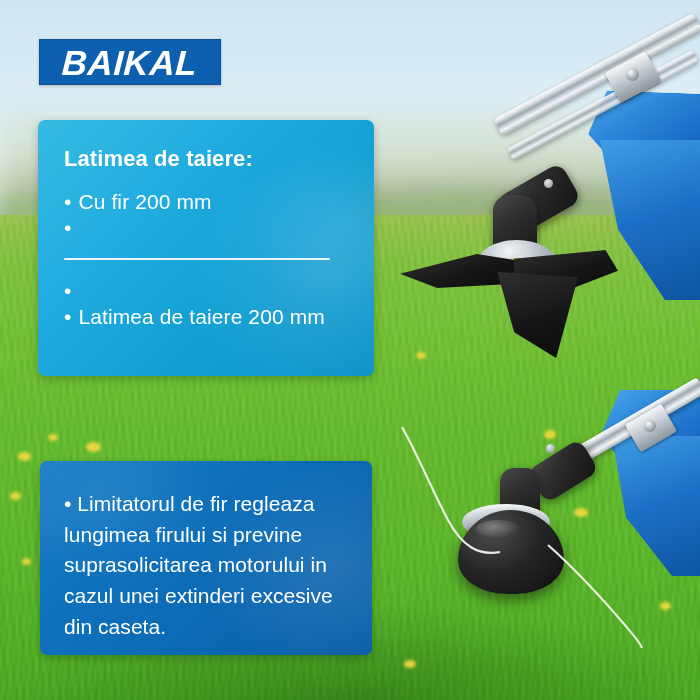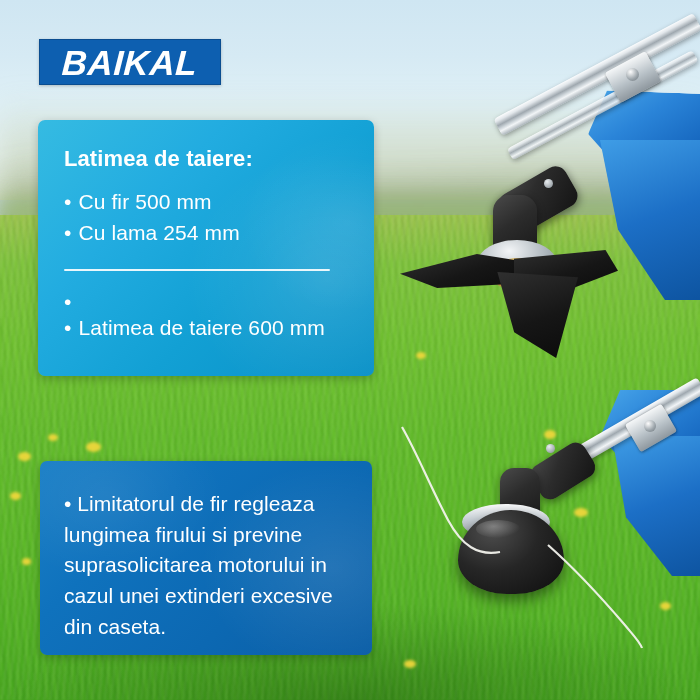--- a/index.html
+++ b/index.html
@@ -257,38 +257,37 @@
 
   <div class="card card-specs">
     <div class="sheen"></div>
     <div class="card-inner">
 
       <div class="card-heading">Latimea de taiere:</div>
 
       <ul class="bullets">
         <li>
           <span class="dot">•</span>
-          <span>Cu fir 500 mm</span>
+          <span>Cu fir 200 mm</span>
         </li>
         <li>
           <span class="dot">•</span>
-          <span>Cu lama 254 mm</span>
         </li>
       </ul>
 
       <div class="divider"></div>
 
 
       <ul class="bullets">
         <li>
           <span class="dot">•</span>
         </li>
         <li>
           <span class="dot">•</span>
-          <span>Latimea de taiere 600 mm</span>
+          <span>Latimea de taiere 200 mm</span>
         </li>
       </ul>
     </div>
   </div>
 
   <div class="card card-note">
     <div class="sheen"></div>
     <div class="card-inner" style="padding:28px 26px 20px 24px;">
       <div class="note-para">
         <span>•</span>

